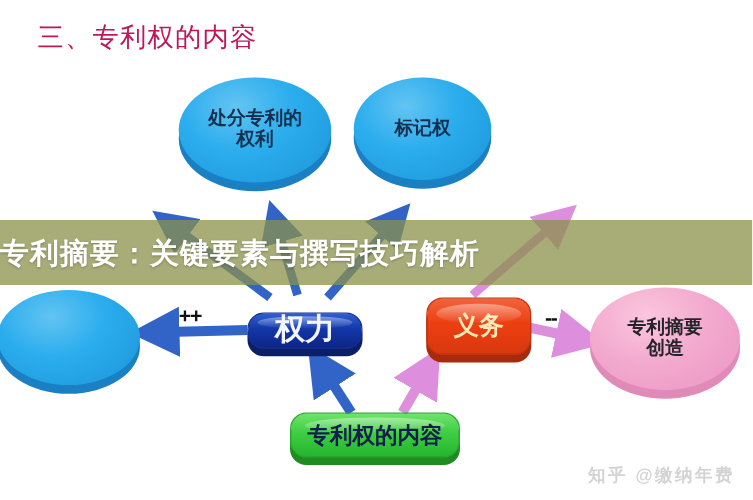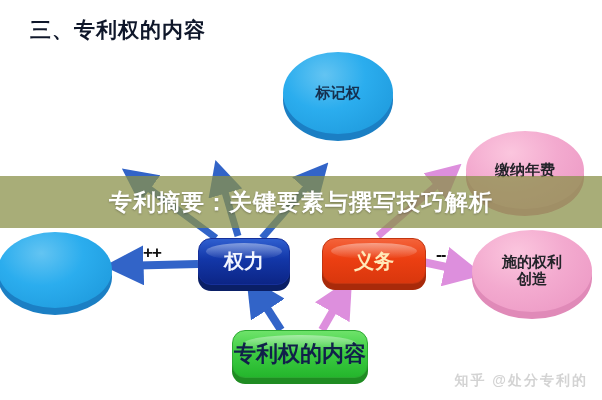--- a/index.html
+++ b/index.html
@@ -15,22 +15,22 @@
     background: #ffffff;
     font-family: "Liberation Sans", "DejaVu Sans", sans-serif;
   }
 
   
   #slide-title {
     position: absolute;
     left: 30px;
     top: 16px;
     font-size: 21px;
-    font-weight: bold;
-    color: #0f172a;
+    font-weight: normal;
+    color: #be185d;
     letter-spacing: 1px;
     white-space: nowrap;
     z-index: 5;
   }
 
   
   #connectors {
     position: absolute;
     left: 0; top: 0;
     width: 602px; height: 400px;
@@ -160,21 +160,21 @@
   #banner {
     position: absolute;
     left: 0;
     top: 176px;
     width: 602px;
     height: 52px;
     background: rgba(137,145,73,0.74);
     z-index: 8;
     display: flex;
     align-items: center;
-    justify-content: center;
+    justify-content: flex-start;
   }
   #banner-text {
     color: #ffffff;
     font-size: 23px;
     font-weight: bold;
     letter-spacing: 1px;
     white-space: nowrap;
     text-shadow: 0 1px 2px rgba(0,0,0,.28);
   }
 
@@ -219,68 +219,69 @@
     <line x1="281" y1="330" x2="254" y2="288" stroke="#3264c8" stroke-width="8" marker-end="url(#ah-blue)"></line>
 
     <line x1="378" y1="236" x2="452" y2="172" stroke="#dd8fdd" stroke-width="7" marker-end="url(#ah-pink)"></line>
 
     <line x1="404" y1="258" x2="470" y2="272" stroke="#dd8fdd" stroke-width="8" marker-end="url(#ah-pink)"></line>
 
     <line x1="322" y1="330" x2="345" y2="290" stroke="#dd8fdd" stroke-width="8" marker-end="url(#ah-pink)"></line>
   </svg>
 
 
-
-  <div class="node ellipse disc-blue" style="left:283px; top:52px; width:110px; height:82px; font-size:15px;">
+  <div class="node ellipse disc-blue" style="left:143px; top:62px; width:122px; height:84px; font-size:15px;">
+    <span class="disc-base"></span>
+    <span class="disc-top"></span>
+    <span class="label">处分专利的
+权利</span>
+  </div>
+
+  <div class="node ellipse disc-blue" style="left:283px; top:62px; width:110px; height:82px; font-size:15px;">
     <span class="disc-base"></span>
     <span class="disc-top"></span>
     <span class="label">标记权</span>
   </div>
 
   <div class="node ellipse disc-blue" style="left:-2px; top:232px; width:114px; height:76px; font-size:14px;">
     <span class="disc-base"></span>
     <span class="disc-top"></span>
   </div>
 
-  <div class="node ellipse disc-pink" style="left:466px; top:131px; width:118px; height:78px; font-size:15px;">
-    <span class="disc-base"></span>
-    <span class="disc-top"></span>
-    <span class="label">缴纳年费</span>
-  </div>
 
   <div class="node ellipse disc-pink" style="left:472px; top:230px; width:120px; height:82px; font-size:15px;">
     <span class="disc-base"></span>
     <span class="disc-top"></span>
-    <span class="label">施的权利
+    <span class="label">专利摘要
 创造</span>
   </div>
 
-  <div class="node rect rect-darkblue" style="left:198px; top:238px; width:92px; height:47px; font-size:20px;">
+  <div class="node rect rect-darkblue" style="left:198px; top:250px; width:92px; height:29px; font-size:24px;">
     <span class="rect-base"></span>
     <span class="rect-top"></span>
     <span class="rect-gloss"></span>
     <span class="label">权力</span>
   </div>
 
-  <div class="node rect rect-orange" style="left:322px; top:238px; width:104px; height:46px; font-size:20px;border-radius:18px;">
+  <div class="node rect rect-orange" style="left:341px; top:238px; width:84px; height:46px; font-size:20px;border-radius:18px;">
     <span class="rect-base"></span>
     <span class="rect-top"></span>
     <span class="rect-gloss"></span>
     <span class="label">义务</span>
   </div>
 
-  <div class="node rect rect-green" style="left:232px; top:330px; width:136px; height:48px; font-size:22px;">
+  <div class="node rect rect-green" style="left:232px; top:330px; width:136px; height:36px; font-size:18px;">
     <span class="rect-base"></span>
     <span class="rect-top"></span>
     <span class="rect-gloss"></span>
     <span class="label">专利权的内容</span>
   </div>
 
   <div class="sign" style="left:143px; top:243px;">++</div>
   <div class="sign" style="left:436px; top:245px;">--</div>
 
   <div id="banner">
     <span id="banner-text">专利摘要：关键要素与撰写技巧解析</span>
   </div>
 
-  <div id="watermark">知乎 @处分专利的</div>
+  <div id="watermark">知乎 @缴纳年费</div>
 
 </div>
 
 </body></html>

